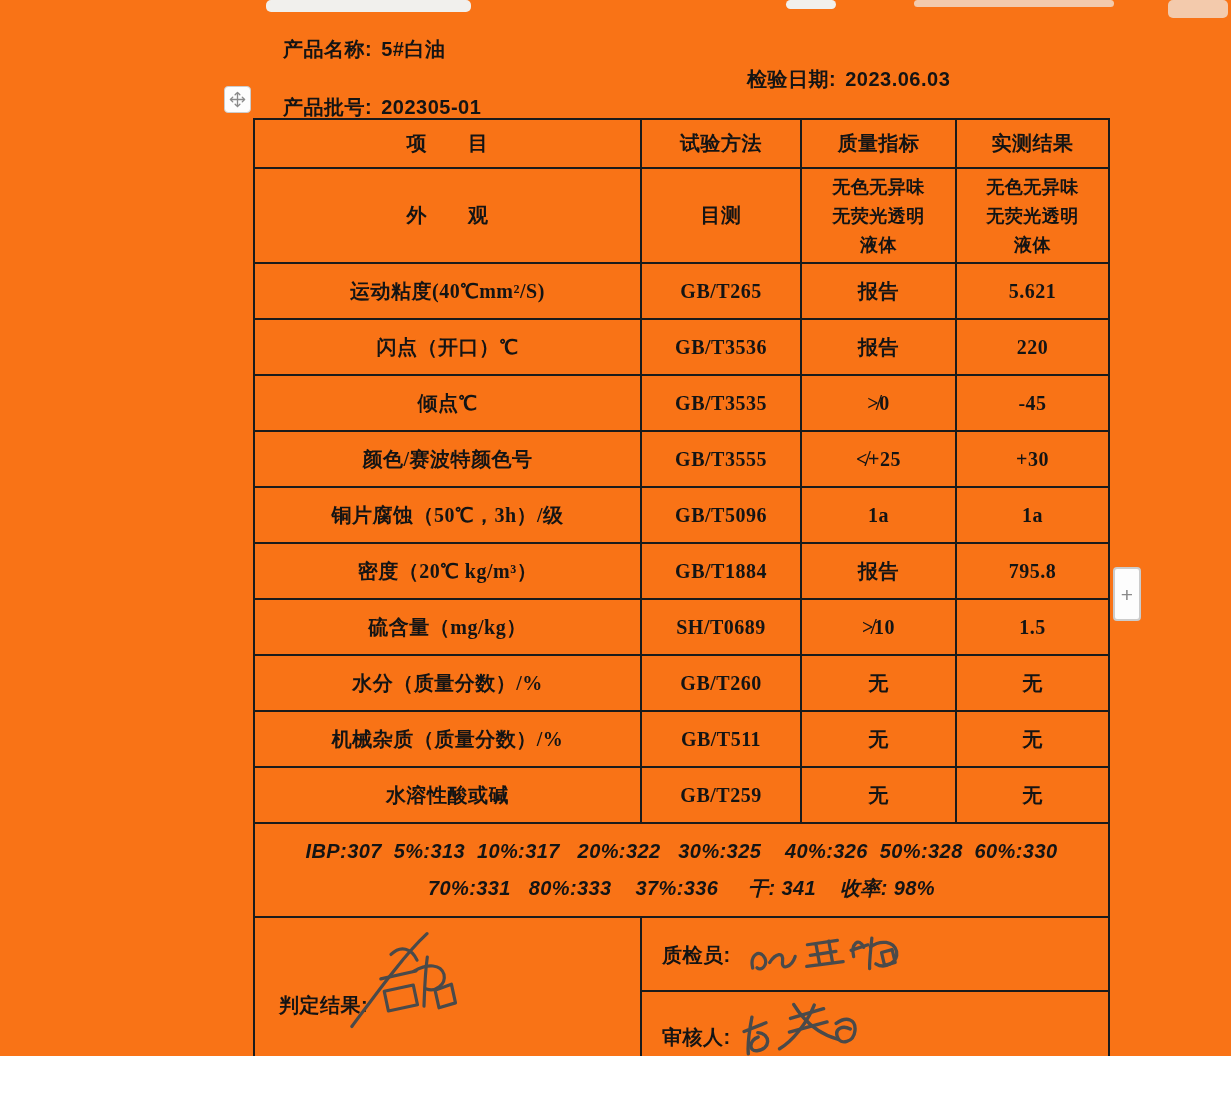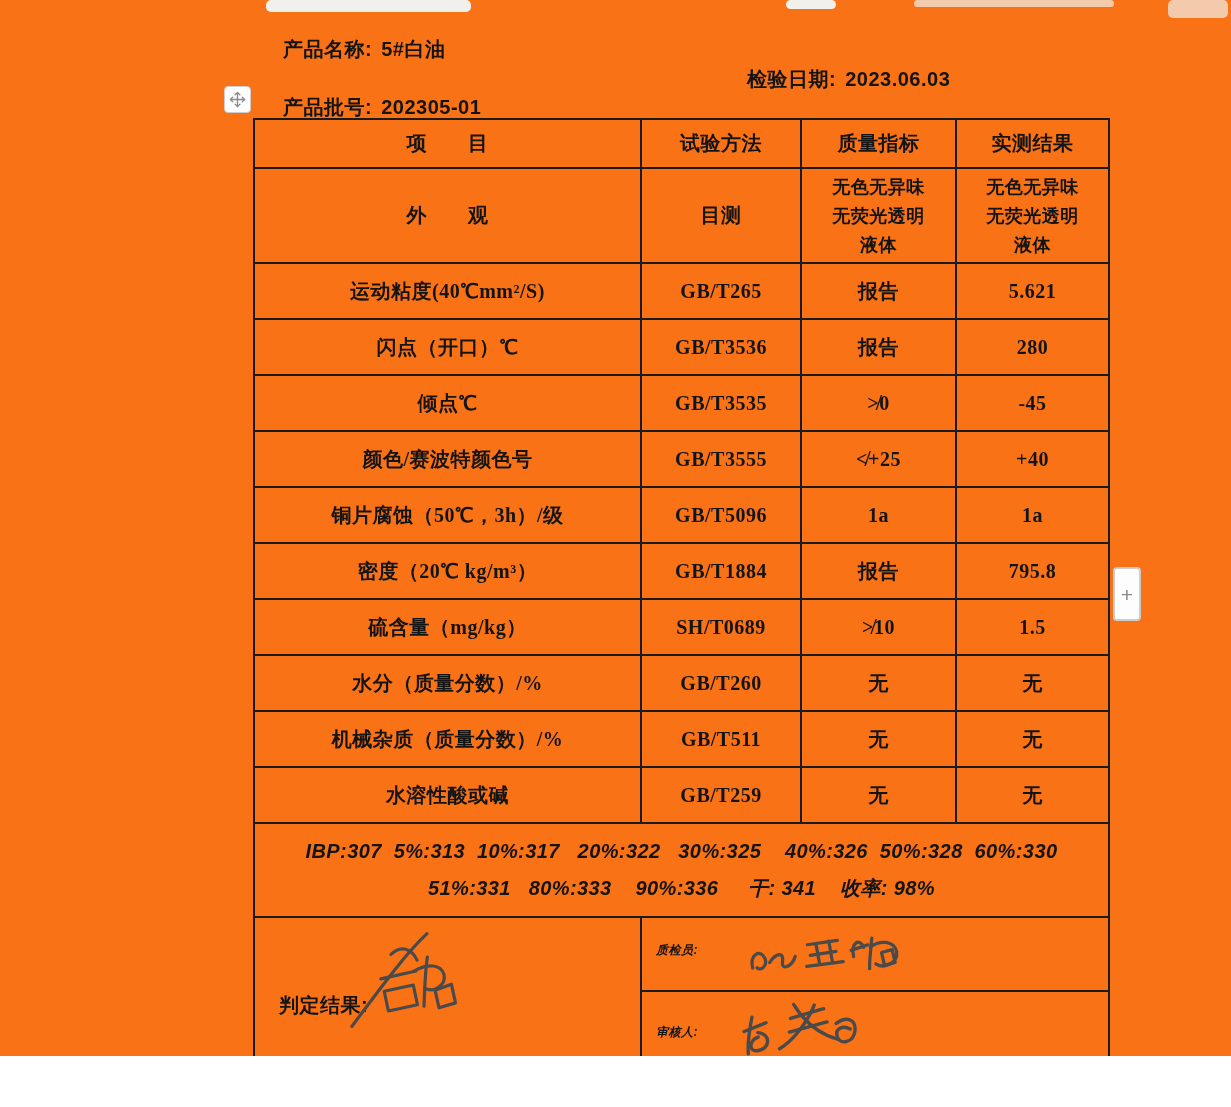--- a/index.html
+++ b/index.html
@@ -26,21 +26,21 @@
   tr.r-appearance{height:95px;}
   tr.r{height:56px;font-family:Liberation Serif, serif;}
   tr.r-dist{height:94px;}
   tr.r-f1{height:74px;}
   tr.r-f2{height:80px;}
   .pre{white-space:pre-line;font-size:18px;line-height:1.45;}
   td.dist{text-align:left;vertical-align:top;padding:4px 6px;font-size:19px;font-style:italic;}
   td.dist .dl{white-space:pre;line-height:37px;letter-spacing:.4px;}
   
   td.judge .lbl{position:absolute;left:12px;top:74px;font-size:20px;margin-left:12px;}
-  td.sigcell .lbl{position:absolute;left:14px;font-size:12px;font-style:italic;}
+  td.sigcell .lbl{position:absolute;left:20px;font-size:20px;}
   td.inspector .lbl{top:24px;}
   td.reviewer .lbl{top:32px;text-align:center;}
   .sig{position:absolute;}
   .sig path{fill:none;stroke:#4a4a4a;stroke-width:3;stroke-linecap:round;stroke-linejoin:round;}
   
   .handle{
     position:absolute;background:#fdfdfd;border:2px solid #cccccc;border-radius:4px;
     display:flex;align-items:center;justify-content:center;box-sizing:border-box;
   }
   .handle .plus{color:#8a8a8a;font-size:21px;font-weight:400;line-height:1;}
@@ -99,33 +99,33 @@
     <tr class="r">
       <td><span>运动粘度(40℃mm²/S)</span></td>
       <td><span>GB/T265</span></td>
       <td><span>报告</span></td>
       <td><span>5.621</span></td>
     </tr>
     <tr class="r">
       <td><span>闪点（开口）℃</span></td>
       <td><span>GB/T3536</span></td>
       <td><span>报告</span></td>
-      <td><span>280</span></td>
+      <td><span>220</span></td>
     </tr>
     <tr class="r">
       <td><span>倾点℃</span></td>
       <td><span>GB/T3535</span></td>
       <td><span>≯0</span></td>
       <td><span>-45</span></td>
     </tr>
     <tr class="r">
       <td><span>颜色/赛波特颜色号</span></td>
       <td><span>GB/T3555</span></td>
       <td><span>≮+25</span></td>
-      <td><span>+40</span></td>
+      <td><span>+30</span></td>
     </tr>
     <tr class="r">
       <td><span>铜片腐蚀（50℃，3h）/级</span></td>
       <td><span>GB/T5096</span></td>
       <td><span>1a</span></td>
       <td><span>1a</span></td>
     </tr>
     <tr class="r">
       <td><span>密度（20℃ kg/m³）</span></td>
       <td><span>GB/T1884</span></td>
@@ -152,21 +152,21 @@
     </tr>
     <tr class="r">
       <td><span>水溶性酸或碱</span></td>
       <td><span>GB/T259</span></td>
       <td><span>无</span></td>
       <td><span>无</span></td>
     </tr>
     <tr class="r-dist">
       <td class="dist" colspan="4">
         <div class="dl">IBP:307  5%:313  10%:317   20%:322   30%:325    40%:326  50%:328  60%:330</div>
-        <div class="dl">51%:331   80%:333    90%:336     干: 341    收率: 98%</div>
+        <div class="dl">70%:331   80%:333    37%:336     干: 341    收率: 98%</div>
       </td>
     </tr>
     <tr class="r-f1">
       <td class="judge" rowspan="2">
         <span class="lbl">判定结果:</span>
         <svg class="sig" style="left:84px;top:12px;transform:rotate(-6deg);" width="130" height="95" viewBox="0 0 120 90">
           <path d="M6 86 C30 60 62 24 86 6"></path>
           <path d="M50 22 C60 14 70 18 74 30"></path>
           <path d="M38 44 L72 40"></path>
           <path d="M40 56 L68 53 L70 72 L42 75 Z"></path>

